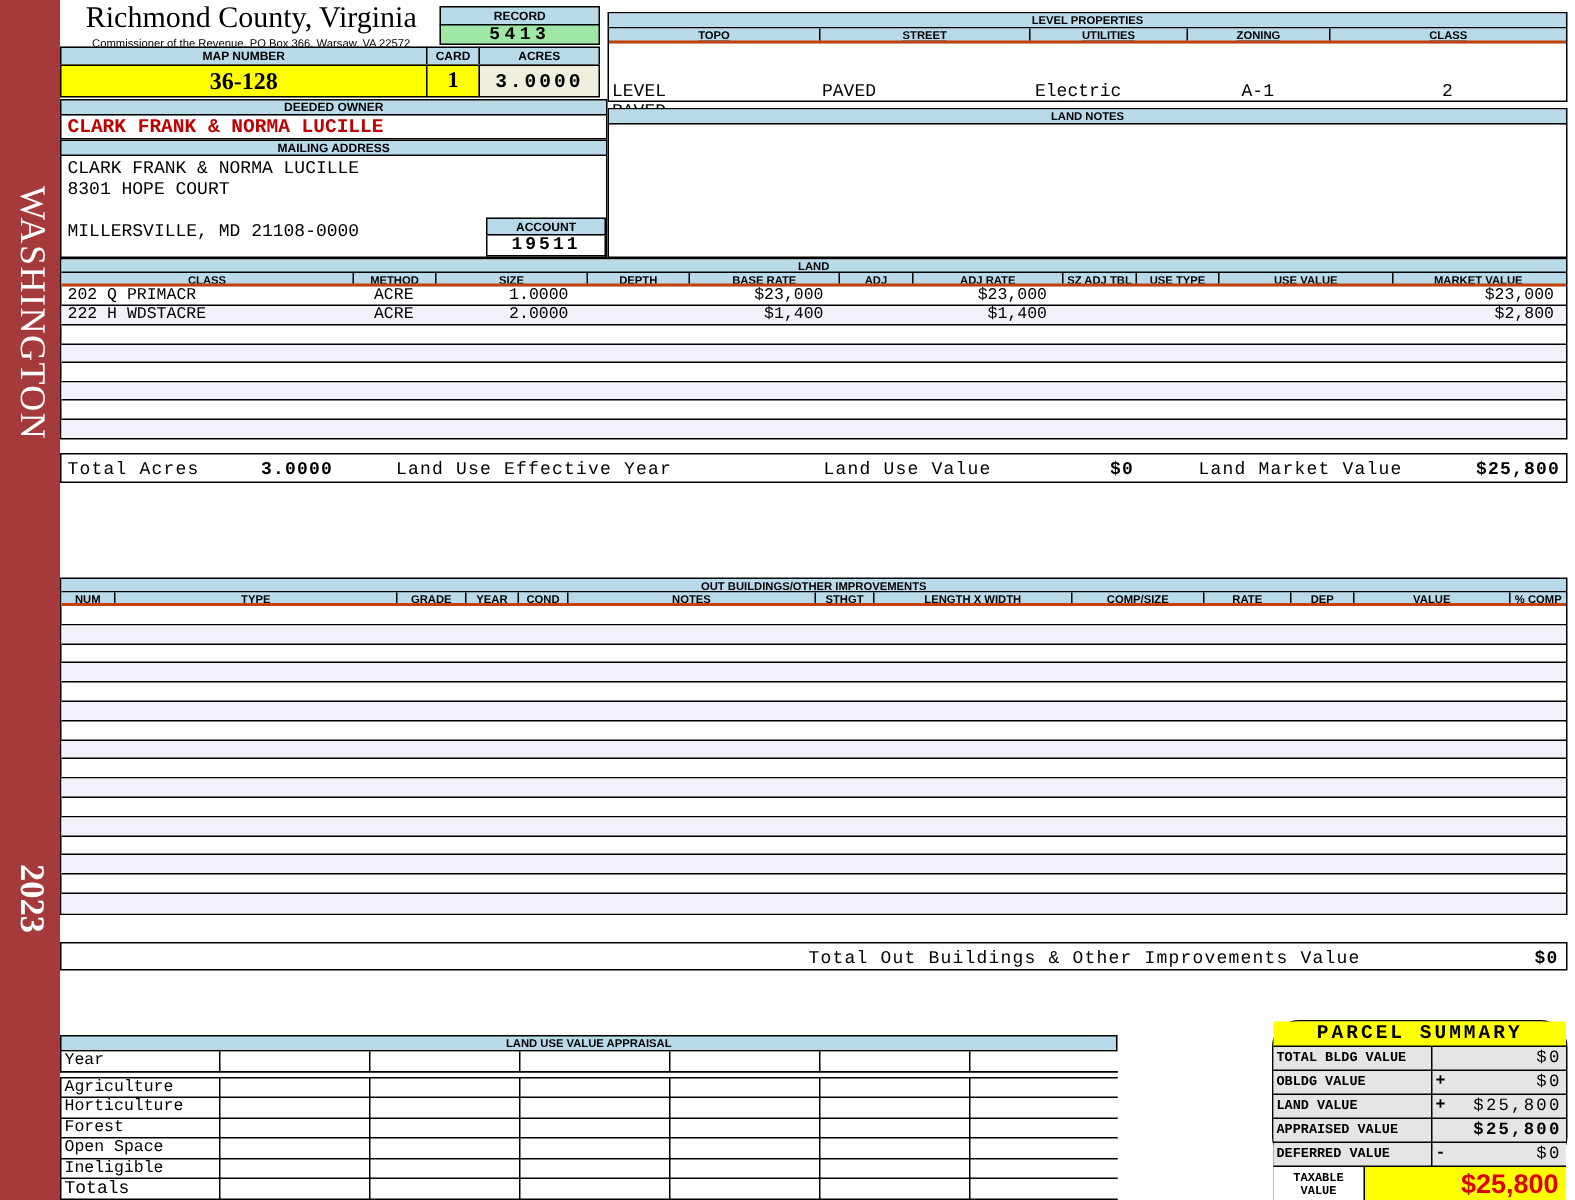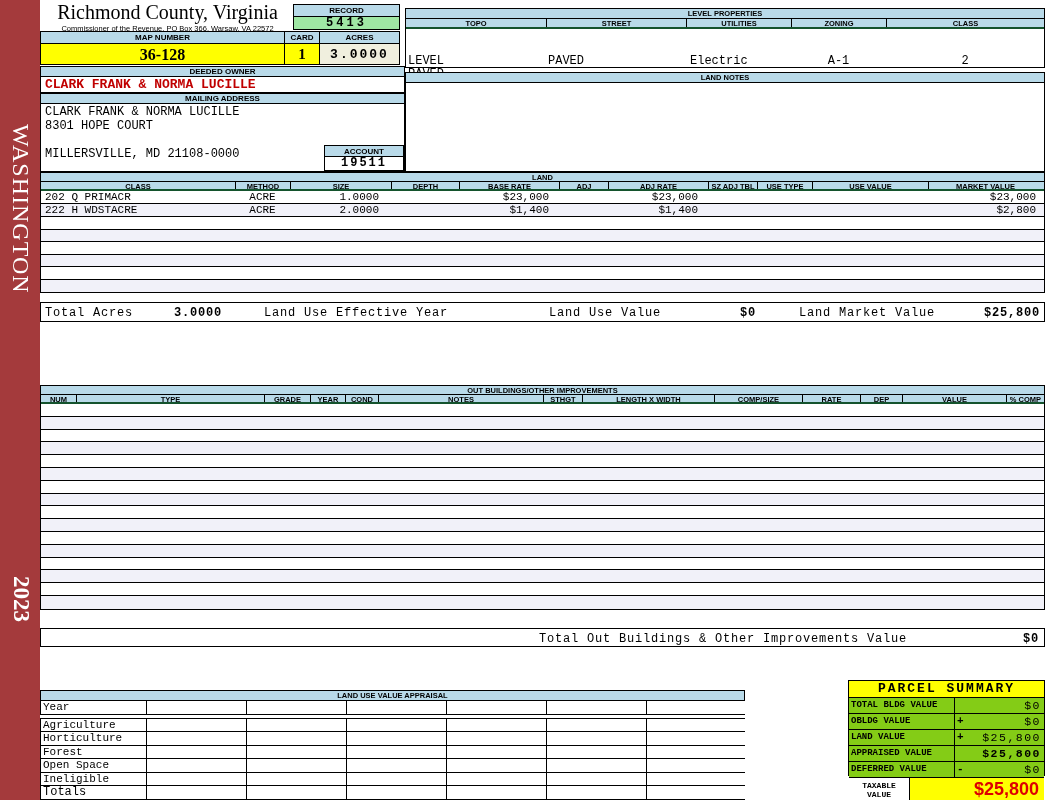--- a/index.html
+++ b/index.html
@@ -23,21 +23,21 @@
   .mono{font-family:"Liberation Mono",monospace;}
   
   .title{font-family:"Liberation Serif",serif;font-size:20px;line-height:21px;text-align:center;}
   .subtitle{font:7.5px "Liberation Sans",sans-serif;text-align:center;margin-top:1px;}
   
   .boxval{border:1px solid #000;text-align:center;}
   
   .tbl{position:absolute;border:1px solid #000;background:#fff;}
   .strip{background:var(--header-blue);border-bottom:1px solid #000;
          font:bold 7.5px "Liberation Sans",sans-serif;text-align:center;}
-  .colrow{display:flex;background:var(--header-blue);border-bottom:2px solid #14532d;
+  .colrow{display:flex;background:var(--header-blue);border-bottom:2px solid #c2410c;
           font:bold 7.5px "Liberation Sans",sans-serif;text-decoration:underline;}
   .colrow .c{text-align:center;border-left:1px solid #000;overflow:hidden;white-space:nowrap;}
   .colrow .c:first-child{border-left:none;}
   .drow{display:flex;height:13px;border-bottom:1px solid #000;
         font:11px "Liberation Mono",monospace;line-height:12px;}
   .erow{height:12.5px;border-bottom:1px solid #000;}
   .ob-erow{height:12.8px;border-bottom:1px solid #000;}
   .alt{background:var(--row-alt);}
   .cl{padding-left:4px;} .cc{text-align:center;} .cr{text-align:right;}
   .totalbox{position:absolute;border:1px solid #000;background:#fff;
@@ -45,21 +45,21 @@
   .totalbox span{position:absolute;top:3px;white-space:nowrap;}
   .b{font-weight:bold;}
   
   .ap-grid{display:grid;background:#000;gap:1px;border:1px solid #000;}
   .ap-grid>div{background:#fff;font:11px "Liberation Mono",monospace;line-height:12.5px;padding-left:2px;}
   
   .ps{position:absolute;border:1px solid #000;}
   .ps-hdr{background:var(--highlight-yellow);border-bottom:1px solid #000;text-align:center;
           font:bold 13px "Liberation Mono",monospace;letter-spacing:2px;line-height:16px;}
   .ps-grid{display:grid;grid-template-columns:105px 1fr;background:#000;gap:1px;border-bottom:1px solid #000;}
-  .ps-grid>div{background:#84cc16;}
+  .ps-grid>div{background:#e5e5e5;}
   .ps-label{font:bold 9px "Liberation Mono",monospace;line-height:15px;padding-left:2px;white-space:nowrap;}
   .ps-val{display:flex;font-family:"Liberation Mono",monospace;}
   .ps-op{width:14px;font-weight:bold;font-size:11px;line-height:15px;padding-left:2px;}
   .ps-num{flex:1;text-align:right;font-size:11.5px;letter-spacing:1.5px;line-height:15px;padding-right:3px;}
   .ps-tax{display:grid;grid-template-columns:60px 1fr;background:#000;gap:1px;height:23px;}
   .ps-taxlabel{background:#fff;font:bold 8px "Liberation Mono",monospace;line-height:9px;
                text-align:center;padding-top:3px;}
   .ps-taxval{background:var(--highlight-yellow);color:var(--taxable-red);font:bold 18px "Liberation Sans",sans-serif;
              text-align:right;line-height:22px;padding-right:5px;}
 </style>
@@ -279,21 +279,21 @@
       <div class="b" style="font-size:12px;">Totals</div>
       <div></div>
         <div></div>
         <div></div>
       <div></div>
         <div></div>
         <div></div>
     </div>
   </div>
 
-  <div class="ps" style="left:848px;top:680px;width:197px;height:96px;">
+  <div class="ps" style="left:848px;top:680px;width:197px;height:96px;border-radius:18px;">
     <div class="ps-hdr">PARCEL SUMMARY</div>
     <div class="ps-grid" style="grid-auto-rows:15px;">
       <div class="ps-label">TOTAL BLDG VALUE</div>
       <div class="ps-val">
         <span class="ps-op"></span>
         <span class="ps-num">$0</span>
       </div>
       <div class="ps-label">OBLDG VALUE</div>
       <div class="ps-val">
         <span class="ps-op">+</span>

